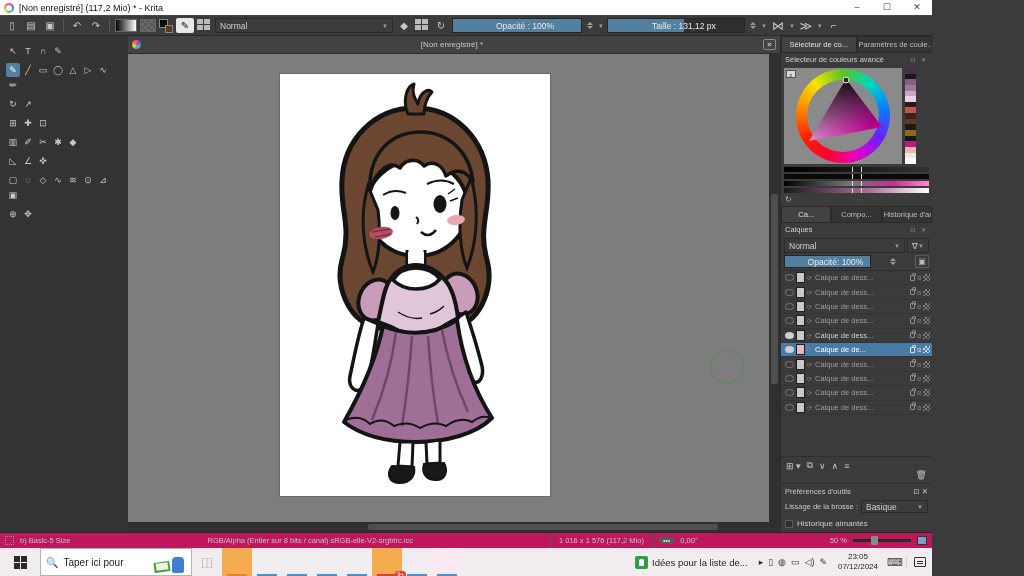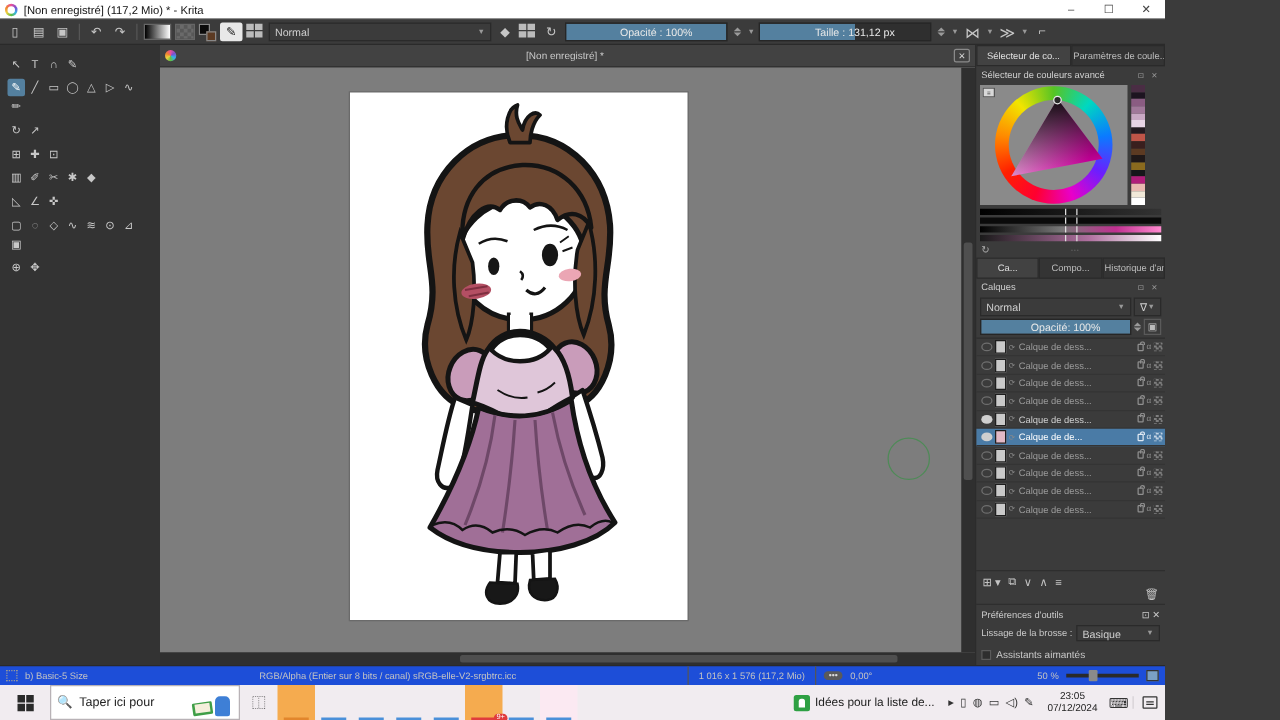--- a/index.html
+++ b/index.html
@@ -74,21 +74,21 @@
 .swatch{flex:1;}
 .strips{padding:3px 3px 0 3px;flex:0 0 auto;}
 .strip{height:5px;margin-bottom:2px;position:relative;}
 .strip .mark{position:absolute;top:0;bottom:0;width:1px;background:#ddd;}
 .reset-row{display:flex;align-items:center;padding:0 4px 2px 4px;font-size:8px;color:#aaa;flex:0 0 auto;}
 .reset-row .grip{margin:0 auto;color:#777;font-size:7px;}
 
 .layers-dd-row{display:flex;gap:2px;padding:2px 3px;flex:0 0 auto;}
 .layers-dd{flex:1;}
 .funnel{width:22px;}
-.op-row{display:flex;align-items:center;gap:0;padding:0 3px 2px 3px;flex:0 0 auto;}
+.op-row{display:flex;align-items:center;gap:17px;padding:0 3px 2px 3px;flex:0 0 auto;}
 .op-slider{flex:1;height:13px;}
 .props-btn{width:14px;height:13px;border:1px solid #5a5a5a;display:flex;align-items:center;justify-content:center;font-size:8px;color:#bbb;}
 .layer-list{flex:1;overflow:hidden;position:relative;border-top:1px solid #2e2e2e;}
 .layer-row{display:flex;align-items:center;height:14.4px;padding:0 2px;border-bottom:1px solid #343434;color:#9c9c9c;}
 .layer-row.selected{background:#4a7ba6;color:#fff;}
 .layer-row.lit{color:#cfcfcf;}
 .vis{width:9px;height:7px;margin:0 2px;flex:0 0 auto;}
 .vis.on{background:#cfcfcf;border-radius:50%;}
 .vis.off{border:1px solid #6f6f6f;border-radius:50%;background:transparent;}
 .lthumb{width:9px;height:11px;background:#c9c9c9;border:1px solid #1e1e1e;margin-right:2px;flex:0 0 auto;}
@@ -102,21 +102,21 @@
 .checki{width:7px;height:7px;background:repeating-conic-gradient(currentColor 0 25%,transparent 0 50%) 0 0/4px 4px;opacity:.8;}
 .layer-btns{display:flex;align-items:center;gap:6px;padding:3px 5px;border-top:1px solid #2e2e2e;font-size:9px;color:#c3c3c3;flex:0 0 auto;}
 .layer-btns .trash{margin-left:auto;}
 .pref-header{display:flex;align-items:center;font-size:7.5px;padding:3px 4px 2px 4px;border-top:1px solid #2e2e2e;flex:0 0 auto;}
 .smooth-row{display:flex;align-items:center;gap:3px;padding:2px 4px;flex:0 0 auto;}
 .smooth-row .lbl{font-size:7.5px;white-space:nowrap;}
 .smooth-dd{flex:1;height:13px;}
 .chk-row{display:flex;align-items:center;gap:4px;padding:4px;flex:0 0 auto;}
 .chkbox{width:8px;height:8px;background:#2e2e2e;border:1px solid #5a5a5a;}
 
-.statusbar{height:16px;background:#1d4ed8;border-top:1px solid #2a2a2a;display:flex;align-items:center;font-size:7.5px;color:#c3c3c3;padding:0 5px;gap:6px;flex:0 0 auto;}
+.statusbar{height:16px;background:#be185d;border-top:1px solid #2a2a2a;display:flex;align-items:center;font-size:7.5px;color:#c3c3c3;padding:0 5px;gap:6px;flex:0 0 auto;}
 .sel-icon{width:9px;height:9px;border:1px dotted #9a9a9a;}
 .status-center{flex:1;text-align:center;}
 .dims{border-left:1px solid #555;border-right:1px solid #555;padding:0 8px;height:100%;display:flex;align-items:center;}
 .ellipsis-pill{background:#5a5a5a;border-radius:6px;padding:0 4px;color:#ddd;font-size:7px;}
 .zoom-slider{width:58px;height:3px;background:#2a2a2a;position:relative;}
 .zoom-slider .zthumb{position:absolute;left:18px;top:-3px;width:7px;height:9px;background:#8a8a8a;border-radius:1px;}
 .fit-icon{width:10px;height:9px;background:#7aa0c4;border:1px solid #333;}
 
 .taskbar{height:28px;background:#f1ecf0;display:flex;align-items:stretch;flex:0 0 auto;}
 .start{width:40px;display:flex;align-items:center;justify-content:center;}
@@ -610,21 +610,21 @@
       </div>
       <div class="smooth-row">
         <span class="lbl">Lissage de la brosse :</span>
         <span class="dd smooth-dd">
           <span>Basique</span>
           <span class="arrow">▼</span>
         </span>
       </div>
       <div class="chk-row">
         <span class="chkbox"></span>
-        <span>Assistants aimantés</span>
+        <span>Historique aimantés</span>
       </div>
     </div>
   </div>
 
   <div class="statusbar">
     <span class="sel-icon"></span>
     <span>b) Basic-5 Size</span>
     <span class="status-center">RGB/Alpha (Entier sur 8 bits / canal) sRGB-elle-V2-srgbtrc.icc</span>
     <span class="dims">1 016 x 1 576 (117,2 Mio)</span>
     <span class="ellipsis-pill">•••</span>

